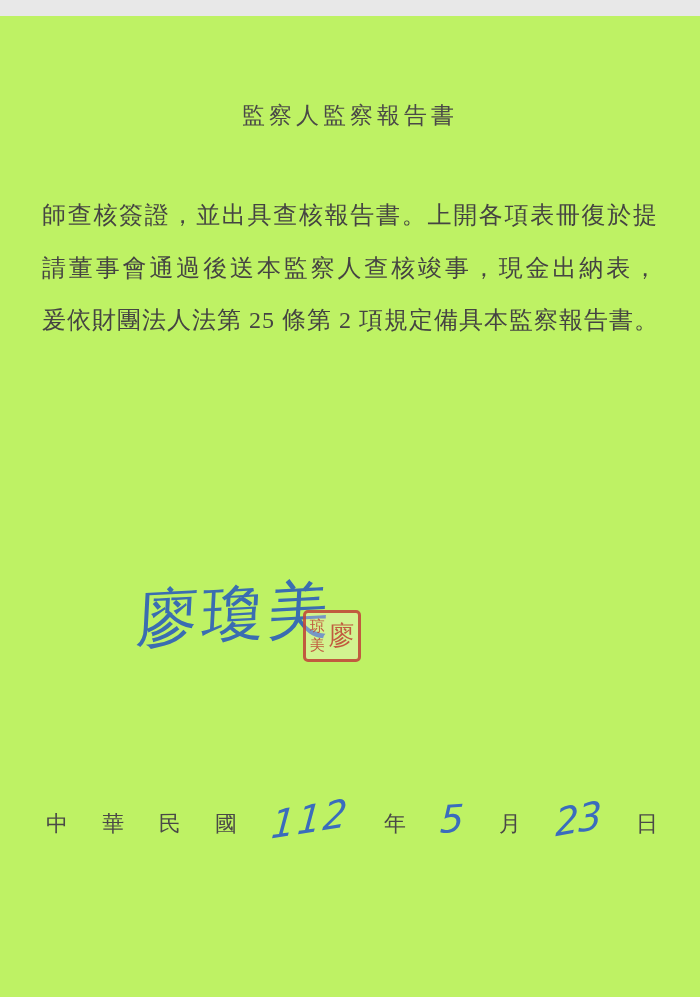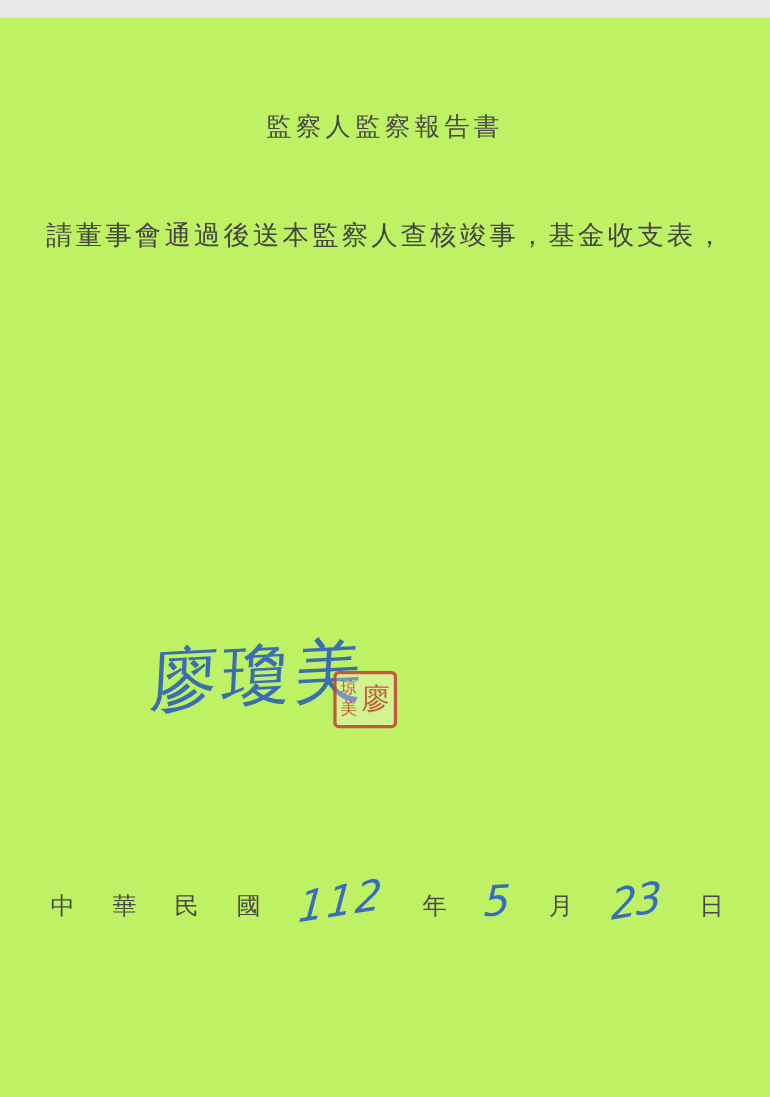--- a/index.html
+++ b/index.html
@@ -114,21 +114,23 @@
   .hw-day   { transform: rotate(-10deg) skewX(-10deg); letter-spacing: -1px; }
 </style>
 </head>
 <body>
 
 <div class="page">
 
   <div class="doc-title">監察人監察報告書</div>
 
   <div class="body-block">
-    <div class="body-line">請董事會通過後送本監察人查核竣事，基金收支表，</div>
+    <div class="body-line">師查核簽證，並出具查核報告書。上開各項表冊復於提</div>
+    <div class="body-line">請董事會通過後送本監察人查核竣事，現金出納表，</div>
+    <div class="body-line">爰依財團法人法第 25 條第 2 項規定備具本監察報告書。</div>
   </div>
 
 
   <div class="hand-signature">廖瓊美</div>
 
   <div class="seal">
     <span class="seal-col-left">
       <span>琼</span>
       <span>美</span>
     </span>

